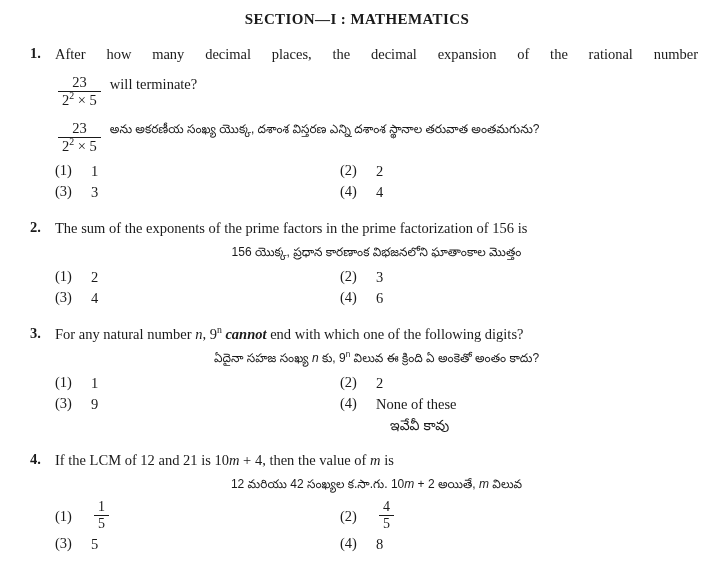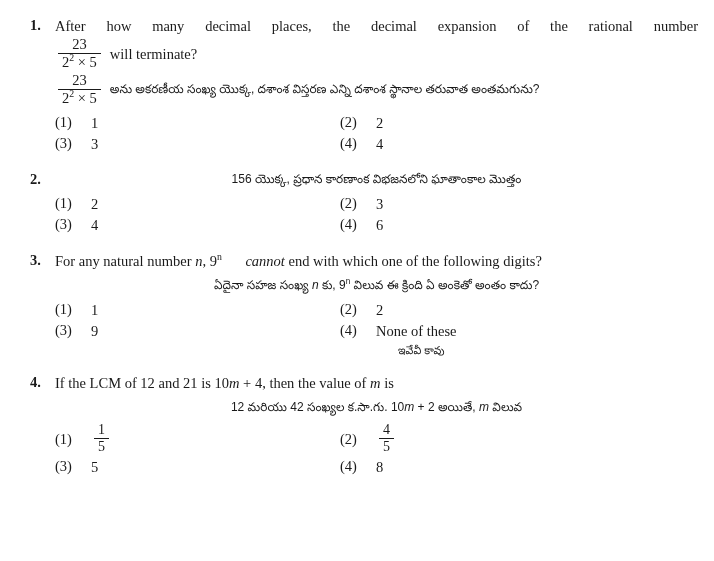--- a/index.html
+++ b/index.html
@@ -101,29 +101,28 @@
   sup.exp {
     font-size: 0.68em;
     vertical-align: super;
     line-height: 0;
   }
   .ital {
     font-style: italic;
   }
   .bold-ital {
     font-style: italic;
-    font-weight: normal;
-    margin-left: 20px;
+    font-weight: bold;
   }
 
   
   .stem-frac-line {
     display: flex;
-    align-items: center;
-    margin-top: 2px;
+    align-items: flex-start;
+    margin-top: 12px;
     font-size: 14.5px;
   }
   .stem-frac-line .tail {
     margin-left: 6px;
   }
 
   
   .options {
     margin-top: 7px;
   }
@@ -143,38 +142,39 @@
     width: 36px;
     flex: 0 0 36px;
     font-size: 14.5px;
   }
   .opt-text {
     font-size: 14.5px;
     line-height: 1.3;
   }
   .opt-sub {
     font-family: "Liberation Sans", "DejaVu Sans", sans-serif;
-    font-size: 11px;
+    font-size: 14px;
     display: block;
     margin-top: 2px;
-    margin-left: 22px;
+    margin-left: 14px;
   }
   .opt-row.frac-row {
     margin-top: 3px;
     align-items: center;
   }
   .opt-row.frac-row .opt-label {
     align-self: center;
   }
 </style>
 </head>
 <body>
 
 <div class="page">
 
+  <div class="section-header">SECTION—I : MATHEMATICS</div>
 
   <div class="q-list">
 
     <div class="question">
       <span class="q-num">1.</span>
 
       <div class="q-en justify-all">After how many decimal places, the decimal expansion of the rational number</div>
 
       <div class="stem-frac-line">
         <span class="frac">
@@ -212,20 +212,21 @@
             <span class="opt-label">(4)</span>
             <span class="opt-text">4</span>
           </div>
         </div>
       </div>
     </div>
 
     <div class="question">
       <span class="q-num">2.</span>
 
+      <div class="q-en">The sum of the exponents of the prime factors in the prime factorization of 156 is</div>
       <div class="q-te telugu">156 యొక్క, ప్రధాన కారణాంక విభజనలోని ఘాతాంకాల మొత్తం</div>
 
       <div class="options">
         <div class="opt-row">
           <div class="opt col-a">
             <span class="opt-label">(1)</span>
             <span class="opt-text">2</span>
           </div>
           <div class="opt col-b">
             <span class="opt-label">(2)</span>

